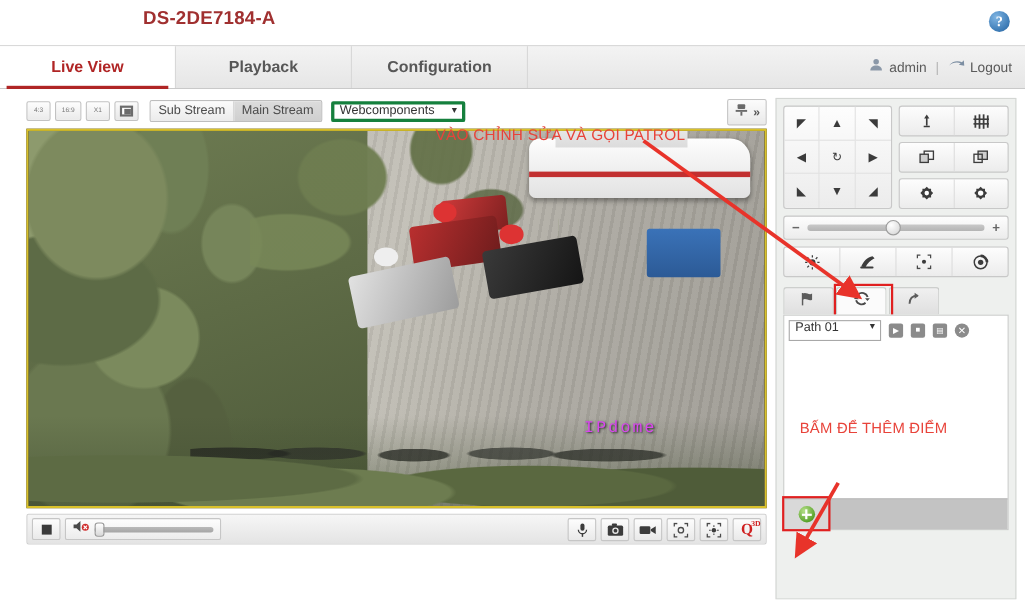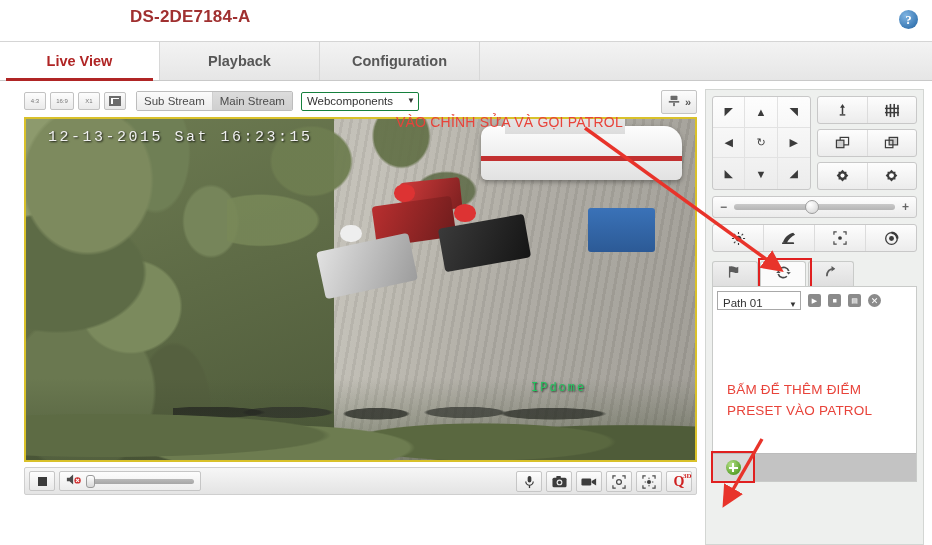--- a/index.html
+++ b/index.html
@@ -115,21 +115,21 @@
   .stream-btn {
     padding:2px 7px; font-size:11.5px; color:#4b4b4b;
     background:linear-gradient(#fbfbfb,#ebebeb);
     border-right:1px solid #cfcfcf;
     cursor:pointer; line-height:14px;
   }
   .stream-btn.selected { background:linear-gradient(#dcdcdc,#cfcfcf); }
   .stream-btn:last-child { border-right:none; }
   .plugin-select {
     margin-left:4px;
-    border:1px solid #15803d; border-radius:2px;
+    border:3px solid #15803d; border-radius:2px;
     background:#fff; font-size:11.5px; color:#333;
     padding:1px 3px 1px 5px;
     height:19px; line-height:16px;
     display:flex; align-items:center; gap:14px;
     cursor:pointer;
   }
   .plugin-select .caret { font-size:8px; color:#333; }
 
   .ptz-expand {
     position:absolute; right:0; top:1px;
@@ -234,22 +234,22 @@
 
   .osd-time {
     position:absolute; left:22px; top:10px;
     color:#f0f0f0; font-family:"Liberation Mono", monospace;
     font-size:15px; letter-spacing:2.5px;
     text-shadow:1px 1px 2px rgba(0,0,0,.85);
     white-space:nowrap;
   }
   .osd-name {
     position:absolute; left:505px; top:262px;
-    color:#22c55e; font-family:"Liberation Mono", monospace;
-    font-size:12px; letter-spacing:2px;
+    color:#d946ef; font-family:"Liberation Mono", monospace;
+    font-size:15px; letter-spacing:2px;
     text-shadow:1px 1px 2px rgba(0,0,0,.8);
   }
 
   
   .player-bottom {
     height:28px; margin-top:5px;
     background:linear-gradient(#f6f6f6,#e4e4e4);
     border:1px solid #cfcfcf; border-radius:2px;
     display:flex; align-items:center; padding:0 4px;
     position:relative;
@@ -361,21 +361,21 @@
   }
   #redbox-patrol { left:46px; top:-3px; width:54px; height:31px; }
 
   .pp-body {
     background:#fff; border:1px solid #c9cbc9;
     height:196px; position:relative;
   }
   .path-row { display:flex; align-items:center; padding:4px; gap:6px; }
   .path-select {
     width:84px; height:19px; border:1px solid #a8a8a8; background:#fff;
-    font-size:11.5px; color:#333; display:flex; align-items:flex-end;
+    font-size:11.5px; color:#333; display:flex; align-items:flex-start;
     justify-content:space-between; padding:0 3px 0 5px; cursor:pointer;
   }
   .path-select .caret { font-size:8px; }
   .path-btns { display:flex; gap:5px; }
   .pbtn { width:15px; height:15px; display:flex; align-items:center;
           justify-content:center; cursor:pointer; }
   .glyph-play, .glyph-stop, .glyph-save {
     width:13px; height:13px; background:#8b8b8b; border-radius:2px;
     display:flex; align-items:center; justify-content:center;
     color:#fff; font-size:7px;
@@ -428,20 +428,36 @@
 
 <div class="header">
   <div class="brand">DS-2DE7184-A</div>
   <div class="help-icon">?</div>
 </div>
 
 <div class="tabbar">
   <div class="tab active">Live View</div>
   <div class="tab">Playback</div>
   <div class="tab">Configuration</div>
+  <div class="user-area">
+    <span class="mini-ico">
+      <svg width="13" height="13" viewBox="0 0 16 16">
+          <circle cx="8" cy="5" r="3.1" fill="#8b98a8"></circle>
+          <path d="M1.5 15c0-3.6 2.9-5.6 6.5-5.6s6.5 2 6.5 5.6z" fill="#8b98a8"></path>
+        </svg>
+    </span>
+    <span>admin</span>
+    <span class="sep">|</span>
+    <span class="mini-ico">
+      <svg width="15" height="12" viewBox="0 0 18 12">
+          <path d="M1 7c3-5 9-6 14-4l2-2 .6 6-6-1.2 2-1.6C9.6 2.6 4.4 3.4 1 7z" fill="#7d8fa3"></path>
+        </svg>
+    </span>
+    <span>Logout</span>
+  </div>
 </div>
 
 <div class="main">
 
   <div class="player-col">
 
     <div class="player-toolbar">
       <div class="sq-btn">4:3</div>
       <div class="sq-btn wide">16:9</div>
       <div class="sq-btn">X1</div>
@@ -483,21 +499,20 @@
         <div class="moto m4"></div>
           <div class="helmet h1"></div>
         <div class="moto m1"></div>
         <div class="moto m2"></div>
           <div class="helmet h2"></div>
         <div class="moto m3"></div>
           <div class="helmet h3"></div>
         <div class="parked-row"></div>
         <div class="scene-bottom-veg"></div>
       </div>
-      <div class="osd-time">12-13-2015 Sat 16:23:15</div>
       <div class="osd-name">IPdome</div>
     </div>
 
     <div class="player-bottom">
       <div class="pb-btn">
           <span class="stop-sq"></span>
         </div>
       <div class="vol-group">
         <span>
           <svg width="16" height="13" viewBox="0 0 18 14">
@@ -716,21 +731,20 @@
               <span class="glyph-save">▤</span>
             </div>
           <div class="pbtn">
               <span class="glyph-del">✕</span>
             </div>
         </div>
       </div>
 
       <div class="annot-inner">
         <div>BẤM ĐỂ THÊM ĐIỂM</div>
-        <div>PRESET VÀO PATROL</div>
       </div>
 
       <div class="add-bar">
         <div class="add-btn-wrap">
           <span class="plus-circle"></span>
         </div>
         <div class="redbox" id="redbox-add"></div>
       </div>
     </div>
   </div>

